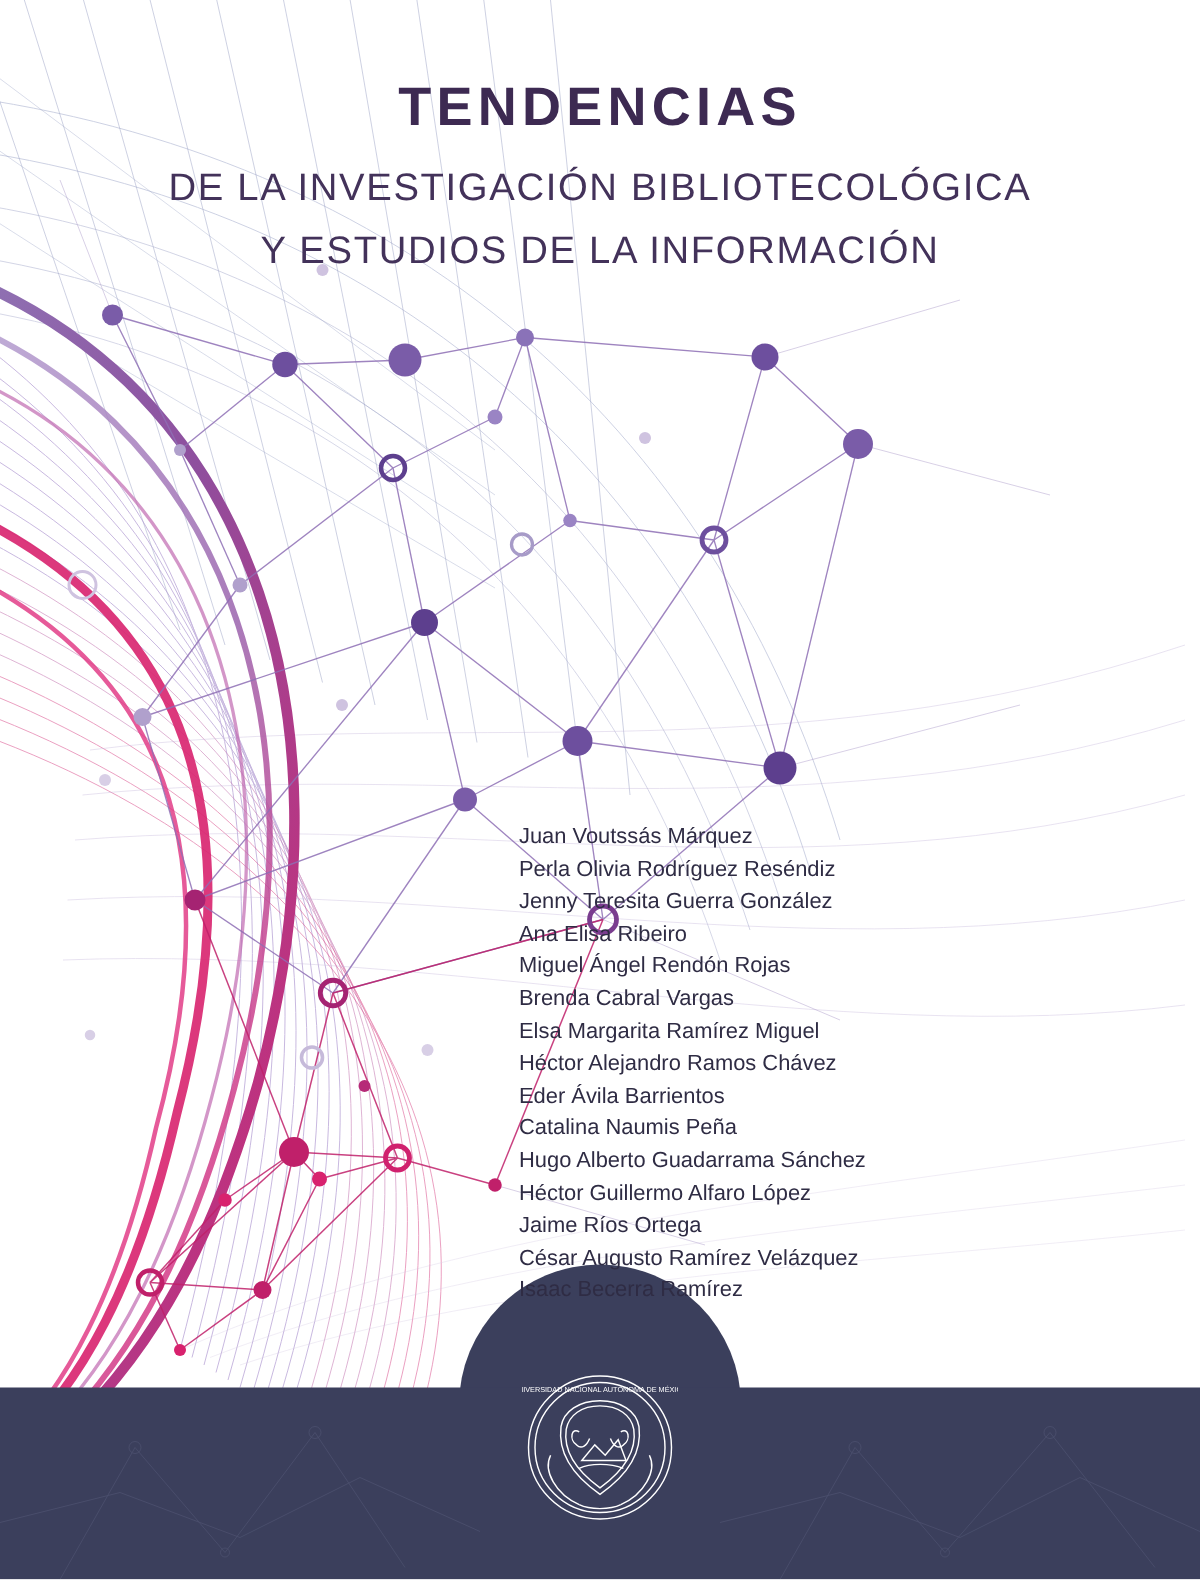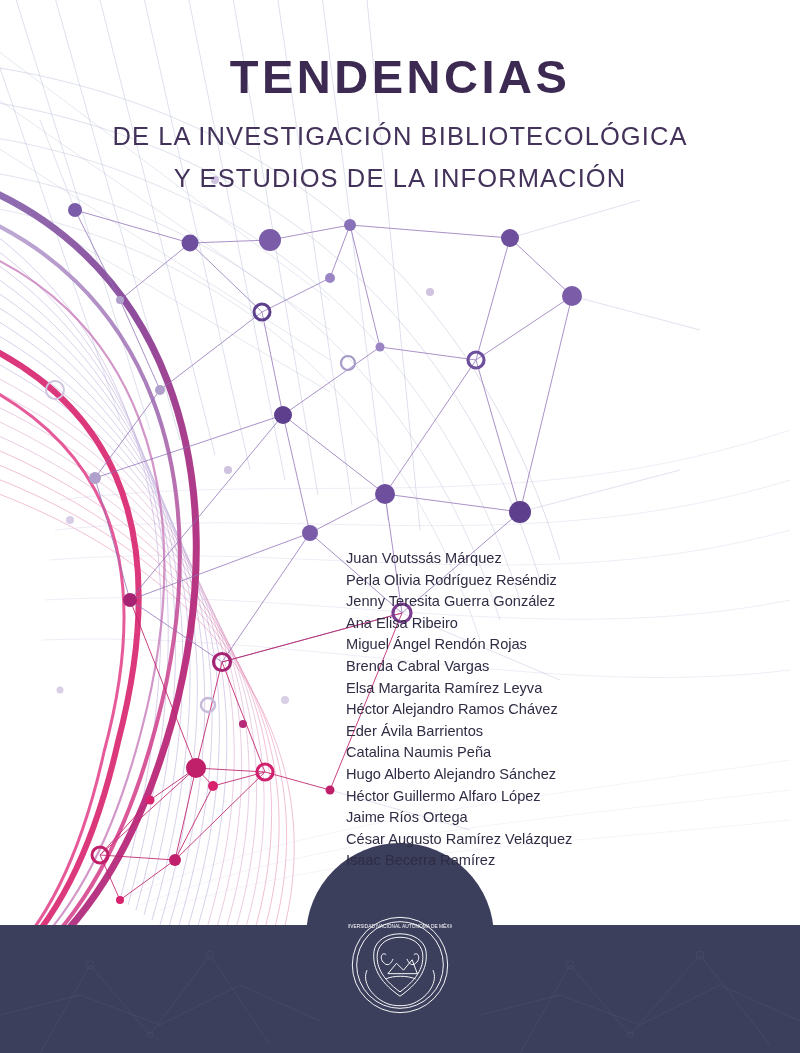--- a/index.html
+++ b/index.html
@@ -27,21 +27,21 @@
   
   #title-block {
     position: absolute;
     left: 0;
     top: 52px;
     width: 800px;
     text-align: center;
     z-index: 5;
   }
   #main-title {
-    font-size: 47px;
+    font-size: 36px;
     letter-spacing: 3.5px;
     font-weight: bold;
     color: #3d2a52;
     margin: 0;
     line-height: 1.05;
     font-family: "Liberation Sans", sans-serif;
   }
   #subtitle-1 {
     font-size: 25.5px;
     letter-spacing: 1.1px;
@@ -340,25 +340,25 @@
     <div id="subtitle-2">Y ESTUDIOS DE LA INFORMACIÓN</div>
   </div>
 
   <div id="authors">
     <div class="author">Juan Voutssás Márquez</div>
     <div class="author">Perla Olivia Rodríguez Reséndiz</div>
     <div class="author">Jenny Teresita Guerra González</div>
     <div class="author">Ana Elisa Ribeiro</div>
     <div class="author">Miguel Ángel Rendón Rojas</div>
     <div class="author">Brenda Cabral Vargas</div>
-    <div class="author">Elsa Margarita Ramírez Leyva</div>
+    <div class="author">Elsa Margarita Ramírez Miguel</div>
     <div class="author">Héctor Alejandro Ramos Chávez</div>
     <div class="author">Eder Ávila Barrientos</div>
     <div class="author">Catalina Naumis Peña</div>
-    <div class="author">Hugo Alberto Alejandro Sánchez</div>
+    <div class="author">Hugo Alberto Guadarrama Sánchez</div>
     <div class="author">Héctor Guillermo Alfaro López</div>
     <div class="author">Jaime Ríos Ortega</div>
     <div class="author">César Augusto Ramírez Velázquez</div>
     <div class="author">Isaac Becerra Ramírez</div>
   </div>
 
   <div id="band-arc"></div>
   <div id="bottom-band">
     <svg id="band-pattern" viewBox="0 0 800 128" preserveAspectRatio="none" xmlns="http://www.w3.org/2000/svg">
       <g stroke="#8f93b5" stroke-width="0.6" fill="none">

